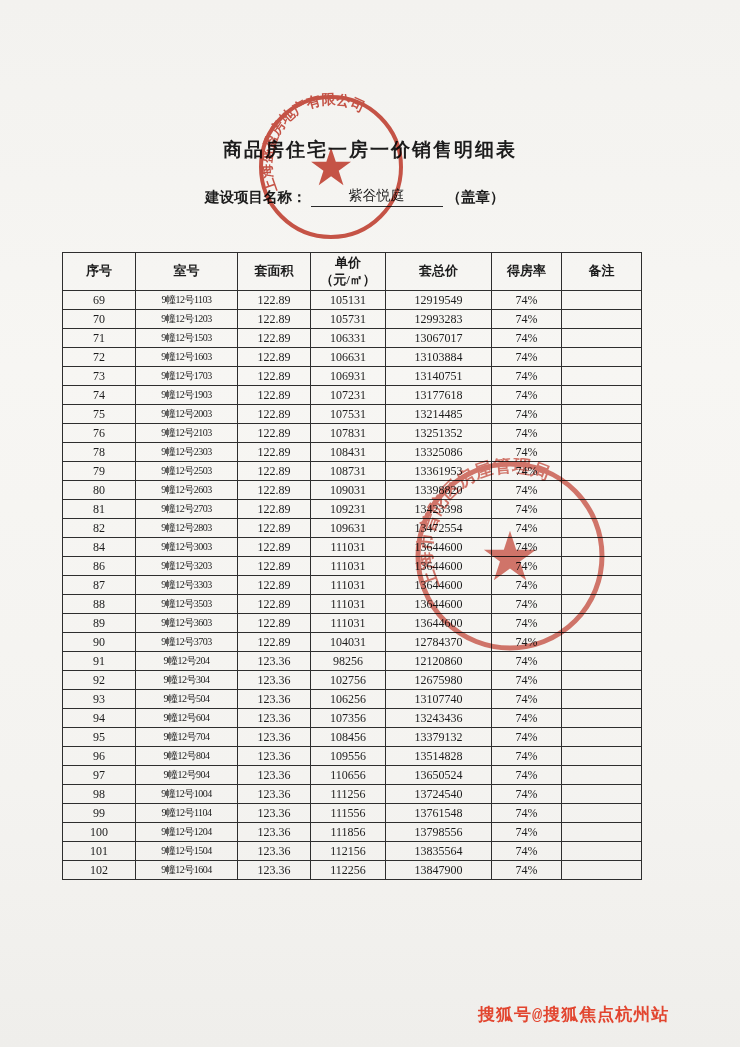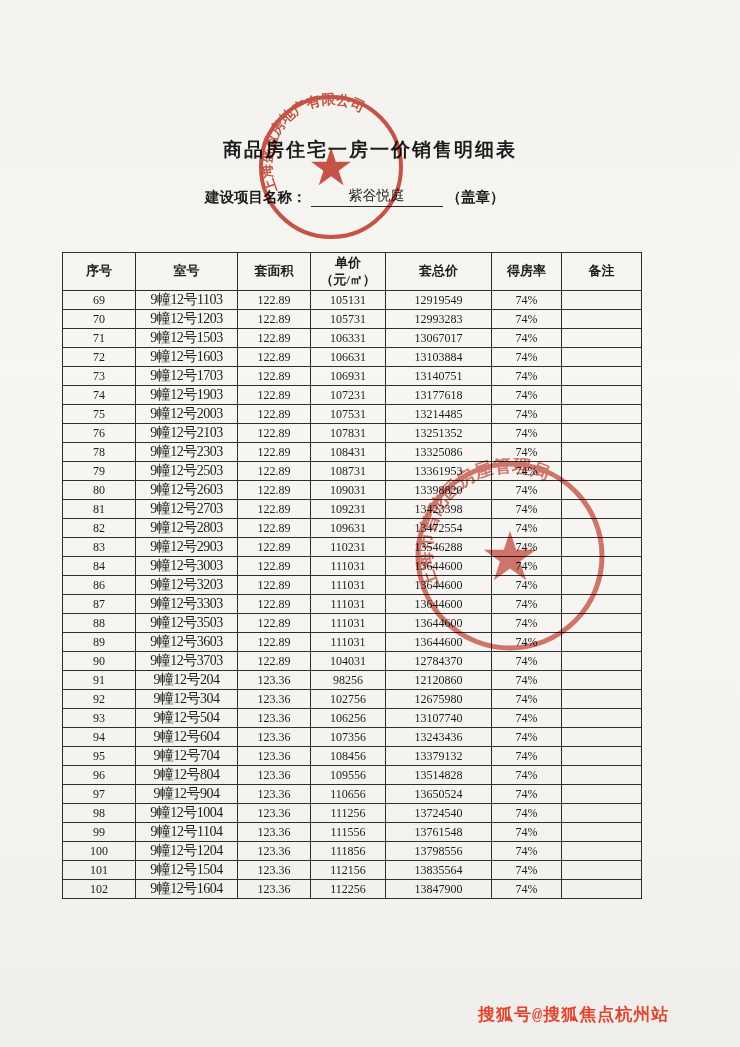--- a/index.html
+++ b/index.html
@@ -34,21 +34,21 @@
   }
   .address-label { font-weight:bold; }
   .table-wrap { position:absolute; top:252px; left:62px; width:579px; }
   table.price-table { border-collapse:collapse; width:100%; table-layout:fixed;border-radius:29px; }
   .price-table th, .price-table td {
     border:1px solid #2e2e2e; text-align:center; vertical-align:middle;
     padding:0 1px; overflow:hidden; white-space:nowrap;
   }
   .price-table th { height:37px; font-size:13px; font-weight:bold; line-height:1.25; }
   .price-table td { height:18px; font-size:12px; }
-  .price-table td:nth-child(2) { font-size:14px; letter-spacing:-0.5px; }
+  .price-table td:nth-child(2) { font-size:10px; letter-spacing:-0.5px; }
   .stamp { position:absolute; mix-blend-mode:multiply; pointer-events:none; }
   .stamp-top { top:92px; left:256px; opacity:0.85; }
   .stamp-mid { top:458px; left:412px; opacity:0.68; }
   .watermark {
     position:absolute; top:1003px; left:478px;
     font-family:Liberation Mono, monospace;
     font-size:17px; font-weight:bold; color:#e2452f; letter-spacing:1px;
     white-space:nowrap;
   }
 </style>
@@ -198,29 +198,20 @@
           <tr>
             <td>82</td>
             <td>9幢12号2803</td>
             <td>122.89</td>
             <td>109631</td>
             <td>13472554</td>
             <td>74%</td>
             <td></td>
           </tr>
           <tr>
-            <td>83</td>
-            <td>9幢12号2903</td>
-            <td>122.89</td>
-            <td>110231</td>
-            <td>13546288</td>
-            <td>74%</td>
-            <td></td>
-          </tr>
-          <tr>
             <td>84</td>
             <td>9幢12号3003</td>
             <td>122.89</td>
             <td>111031</td>
             <td>13644600</td>
             <td>74%</td>
             <td></td>
           </tr>
           <tr>
             <td>86</td>

